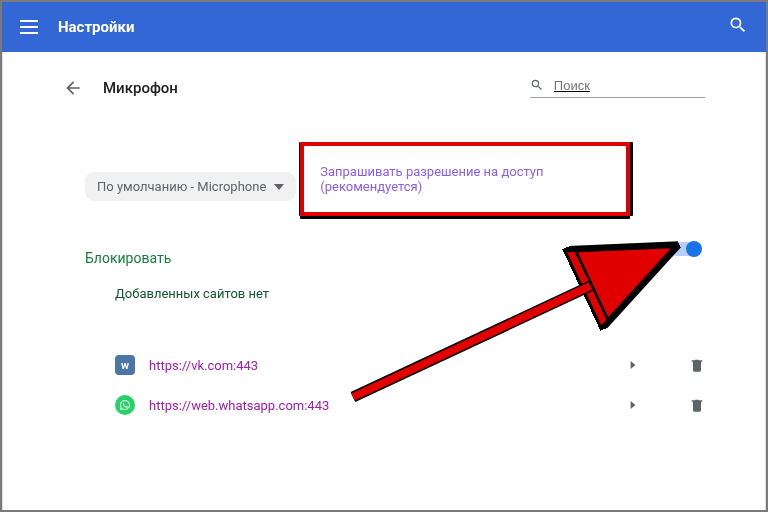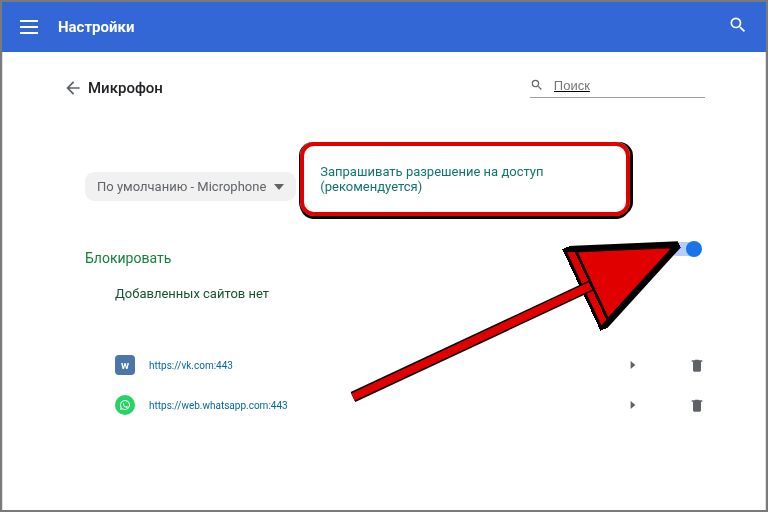--- a/index.html
+++ b/index.html
@@ -10,45 +10,45 @@
   .header-left { display: flex; align-items: center; gap: 20px; }
   .hamburger { width: 18px; height: 14px; display: flex; flex-direction: column; justify-content: space-between; cursor: pointer; }
   .hamburger span { display: block; height: 2px; background: #fff; width: 100%; }
   .title { font-size: 15px; font-weight: 700; }
   .search-top svg { fill: #fff; width: 20px; height: 20px; cursor: pointer; }
 
   .content { padding: 25px 60px 20px 60px; height: calc(100% - 50px); border-left: 1px solid #e0e0e0; border-right: 1px solid #e0e0e0; position: relative; }
   .content-inner { padding-left: 22px; }
 
   .page-head { display: flex; justify-content: space-between; align-items: center; margin-bottom: 44px; }
-  .page-head-left { display: flex; align-items: center; gap: 5px; }
+  .page-head-left { display: flex; align-items: center; gap: 20px; }
   .back-arrow { width: 20px; height: 20px; cursor: pointer; fill: #5f6368; }
   .page-title { font-size: 15px; color: #202124; font-weight: 500; }
 
   .search-box { display: flex; align-items: center; gap: 10px; border-bottom: 1px solid #9e9e9e; padding-bottom: 4px; width: 175px; text-decoration: underline; }
   .search-box svg { width: 16px; height: 16px; fill: #5f6368; }
   .search-box input { border: none; outline: none; font-size: 13px; color: #5f6368; width: 100%; background: transparent; }
 
   .dropdown { display: inline-flex; align-items: center; background: #f1f1f1; color: #5f6368; font-size: 13px; padding: 7px 12px; border-radius: 9px; cursor: pointer; gap: 8px; margin-bottom: 20px; }
   .dropdown svg { width: 10px; height: 10px; fill: #5f6368; }
 
-  .callout { border: 4px solid #e00000; border-radius: 14px; padding: 18px 16px; font-size: 13px; color: #0f766e; box-shadow: 0 3px 0 #000, 3px 0 0 #000, -1px 0 0 #000; margin-bottom: 34px; display: inline-block; width: 330px; }
+  .callout { border: 4px solid #e00000; border-radius: 1px; padding: 18px 16px; font-size: 13px; color: #8b5cf6; box-shadow: 0 3px 0 #000, 3px 0 0 #000, -1px 0 0 #000; margin-bottom: 34px; display: inline-block; width: 330px; }
 
   .toggle-wrap { position: absolute; top: 190px; right: 65px; }
   .toggle { width: 30px; height: 14px; background: #b3cefb; border-radius: 10px; position: relative; cursor: pointer; }
   .toggle::after { content: ''; position: absolute; width: 16px; height: 16px; background: #1a73e8; border-radius: 50%; top: -1px; right: -2px; }
 
   .section-label { font-size: 14px; color: #15803d; margin: 0 0 20px 0; }
   .empty { font-size: 13px; color: #14532d; padding-left: 30px; margin-bottom: 44px; }
 
   .site-row { display: flex; align-items: center; padding: 10px 0 10px 30px; gap: 14px; }
   .site-icon { width: 20px; height: 20px; border-radius: 4px; display: flex; align-items: center; justify-content: center; font-size: 11px; font-weight: bold; color: #fff; flex-shrink: 0; }
   .vk { background: #4a76a8; }
   .wa { background: #25d366; border-radius: 50%; }
-  .site-url { font-size: 10px; color: #0369a1; flex: 1; }
+  .site-url { font-size: 13px; color: #a21caf; flex: 1; }
   .chevron { width: 8px; height: 8px; fill: #5f6368; cursor: pointer; margin-right: 38px; }
   .trash { width: 16px; height: 16px; fill: #5f6368; cursor: pointer; }
 
   .arrow-svg { position: absolute; top: 185px; left: 340px; width: 350px; height: 170px; pointer-events: none; }
 </style>
 </head>
 <body>
 
 <div class="frame">
   <div class="header">

